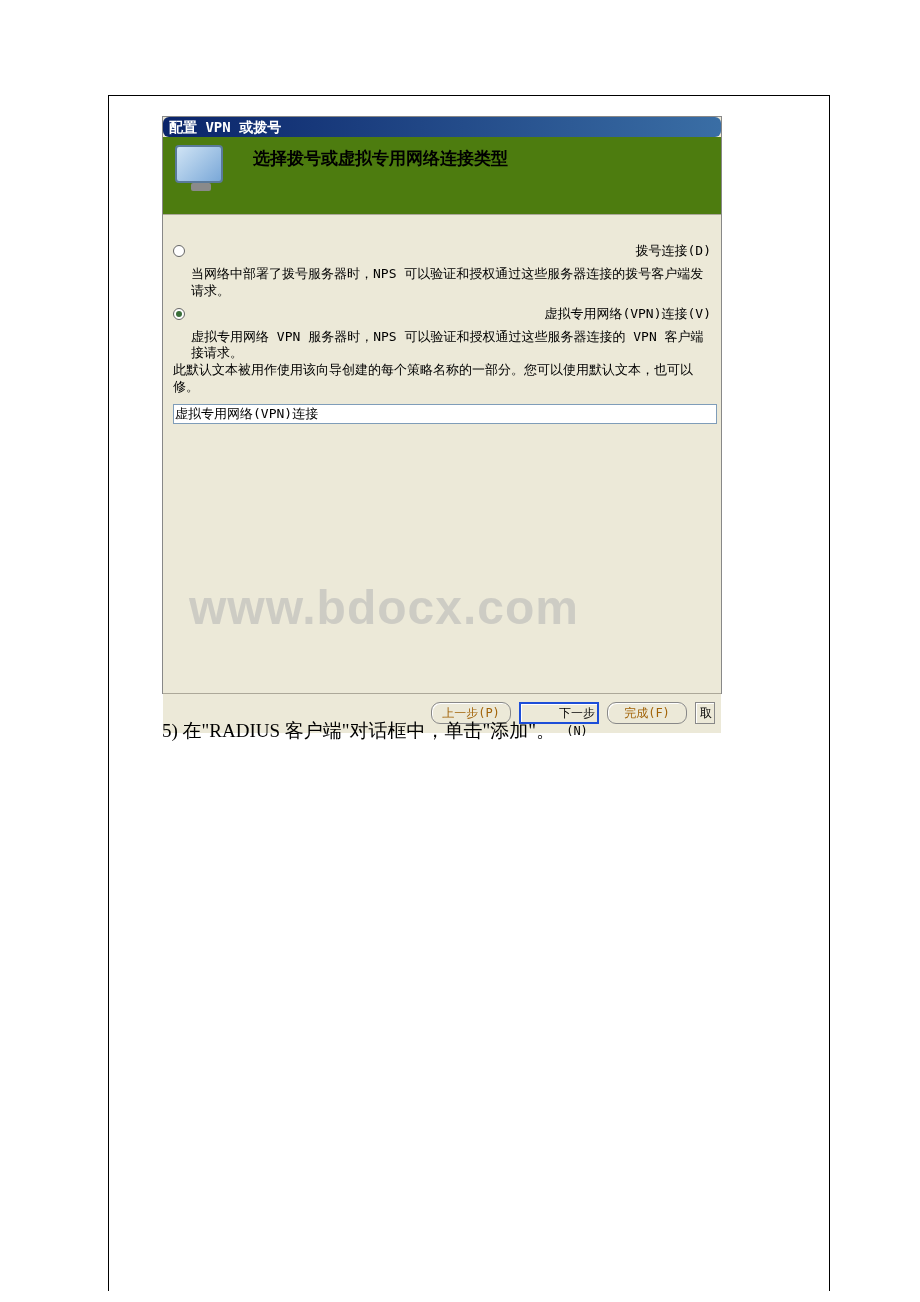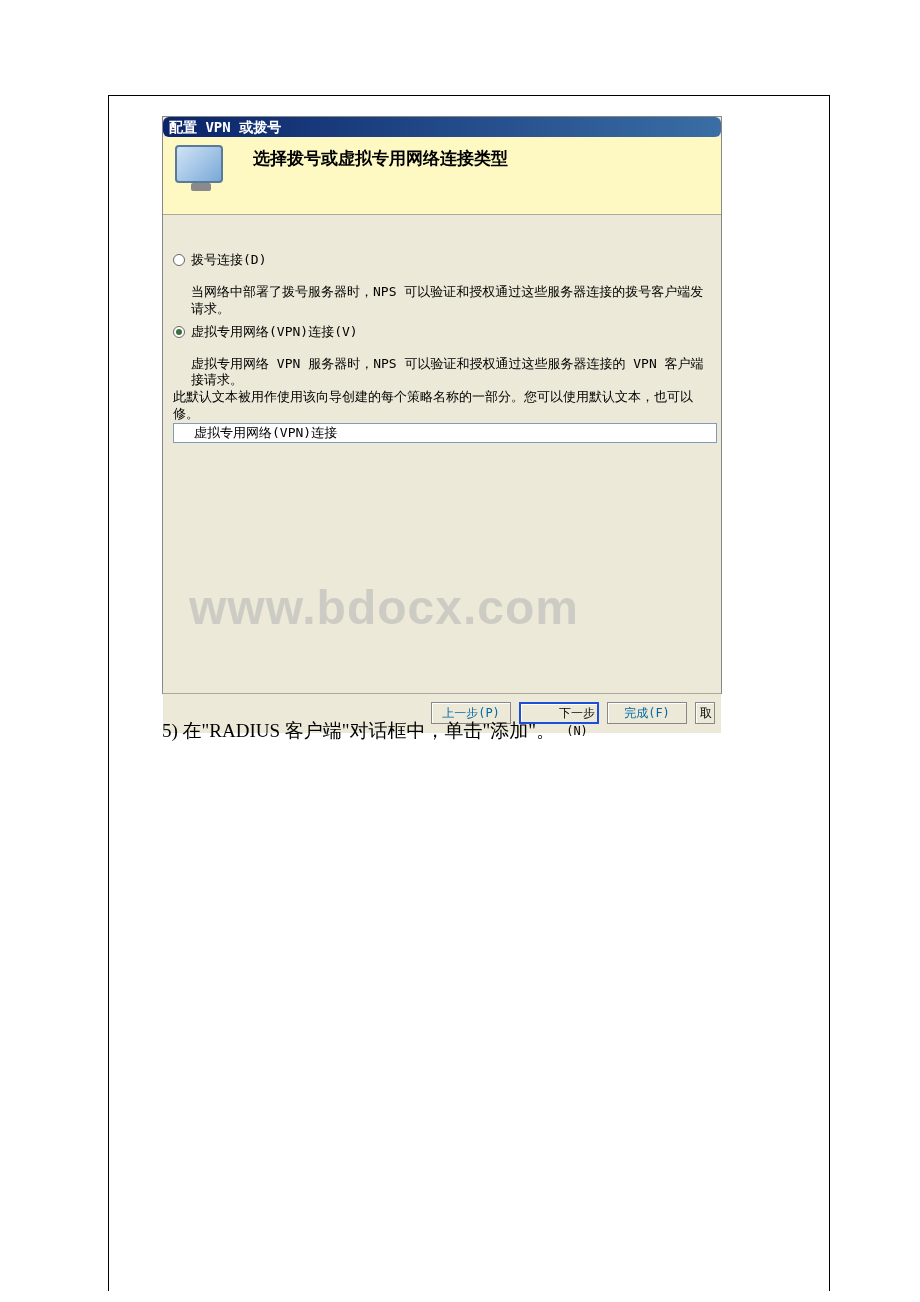--- a/index.html
+++ b/index.html
@@ -34,21 +34,21 @@
       background: linear-gradient(to right, #0a246a, #3a6ea5);
       color: #fff;
       font-family: "SimSun", "宋体", monospace;
       font-weight: bold;
       font-size: 14px;
       padding: 2px 6px;
       height: 20px;
       border-radius: 6px;
     }
     .header {
-      background: #fef9c3;
+      background: #4d7c0f;
       height: 78px;
       display: flex;
       align-items: flex-start;
       padding: 8px 12px;
       border-bottom: 1px solid #aca899;
     }
     .header-icon {
       width: 58px;
       height: 52px;
       margin-right: 20px;
@@ -84,21 +84,22 @@
       line-height: 1.3;
       position: relative;
       height: 478px;
     }
     .section-label {
       font-weight: bold;
     }
     .radio-row {
       display: flex;
       align-items: center;
-      margin: 15px 0;
+      margin: 6px 0;
+      justify-content: space-between;
     }
     .radio {
       width: 12px;
       height: 12px;
       border: 1px solid #666;
       border-radius: 50%;
       background: #fff;
       margin-right: 6px;
       display: inline-flex;
       align-items: center;
@@ -112,24 +113,24 @@
       border-radius: 50%;
     }
     .desc {
       padding-left: 18px;
     }
     .name-input {
       width: 544px;
       height: 20px;
       border: 1px solid #7f9db9;
       background: #fff;
-      padding: 2px 20px;
+      padding: 2px 1px;
       font-family: "SimSun", "宋体", monospace;
       font-size: 13px;
-      margin-top: 0;
+      margin-top: 8px;
     }
     .watermark {
       position: absolute;
       top: 484px;
       left: 80px;
       font-size: 48px;
       color: rgba(180,180,180,0.55);
       font-family: Arial, sans-serif;
       letter-spacing: 1px;
       pointer-events: none;
@@ -148,21 +149,21 @@
       width: 80px;
       height: 22px;
       border: 1px solid #888;
       background: #ece9d8;
       font-family: "SimSun", "宋体", monospace;
       font-size: 12px;
       text-align: center;
       line-height: 20px;
       box-shadow: 1px 1px 0 #fff inset;
     }
-    .btn.disabled { color: #0369a1; }
+    .btn.disabled { color: #a16207; border-radius: 9px; }
     .btn.default { border: 2px solid #1d4ed8; line-height: 18px; padding-left: 36px; }
     .btn.partial { width: 20px; overflow: hidden; text-align: left; padding-left: 4px; }
     .doc-text {
       position: absolute;
       top: 622px;
       left: 53px;
       font-size: 19px;
       font-family: "SimSun", "宋体", serif;
     }
   </style>

